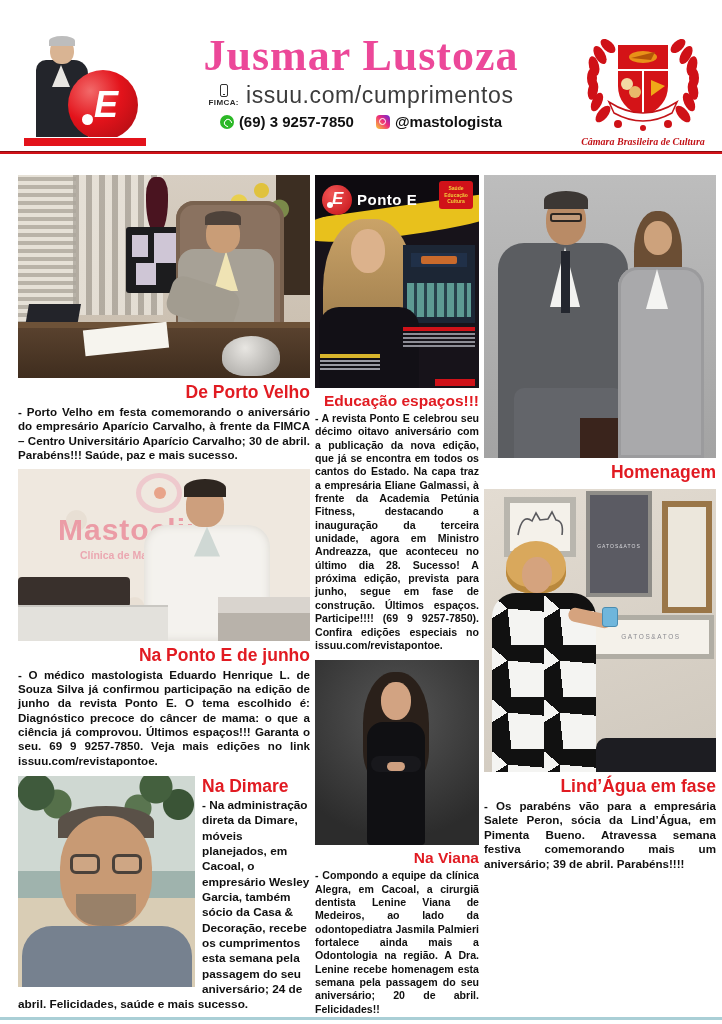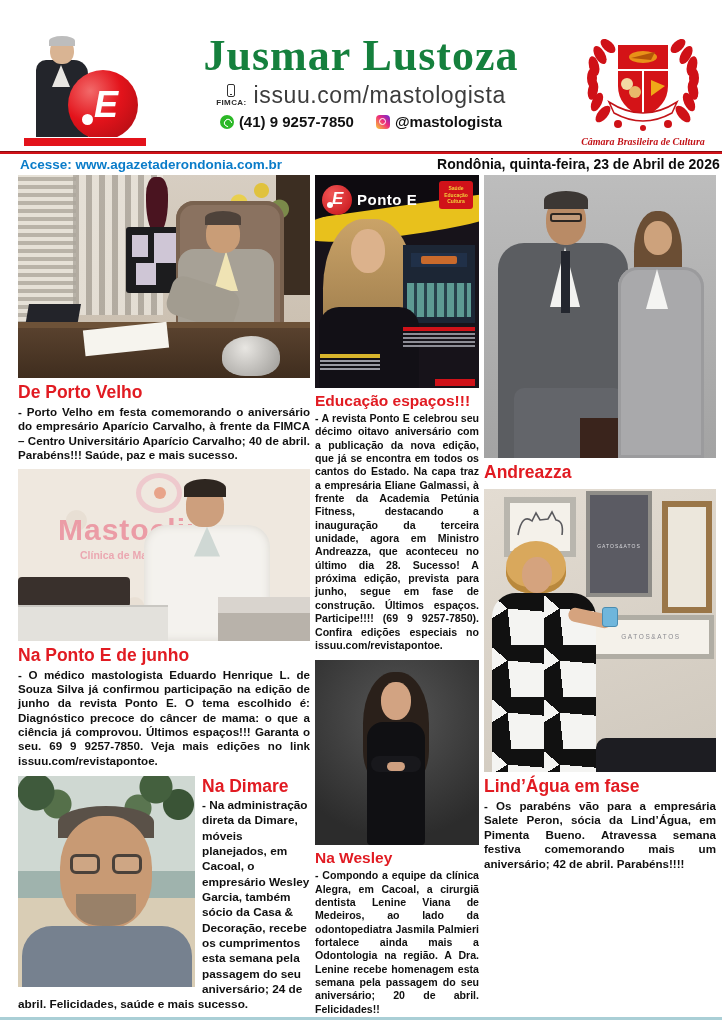--- a/index.html
+++ b/index.html
@@ -16,21 +16,21 @@
   .hl-man-body { position:absolute; left:12px; top:28px; width:52px; height:78px; background:#23252b; border-radius:10px 14px 0 0; }
   .hl-man-head { position:absolute; left:26px; top:6px; width:24px; height:26px; background:#d9b493; border-radius:50% 50% 46% 46%; }
   .hl-man-hair { position:absolute; left:25px; top:4px; width:26px; height:10px; background:#bdbdbd; border-radius:50% 50% 0 0; }
   .hl-man-shirt { position:absolute; left:28px; top:33px; width:18px; height:22px; background:#e8e6e2; clip-path:polygon(50% 0,100% 100%,0 100%); }
   .hl-ball { position:absolute; left:44px; top:38px; width:70px; height:70px; border-radius:50%;
     background:radial-gradient(circle at 32% 30%, #f26a6a 0%, #e3131b 45%, #a50d12 100%); }
   .hl-ball-e { position:absolute; left:26px; top:14px; font-family:"Liberation Sans",sans-serif; font-weight:bold; font-style:italic; font-size:36px; color:#fff; }
   .hl-ball-dot { position:absolute; left:14px; top:44px; width:11px; height:11px; border-radius:50%; background:#fff; }
   .hl-redbar { position:absolute; left:0; top:108px; width:122px; height:8px; background:#e3131b; }
   .header-center { flex:1; text-align:center; padding-top:4px; }
-  .masthead-title { font-family:"Liberation Serif", serif; font-weight:bold; font-size:44px; color:#15803d; letter-spacing:1px; line-height:1.0; }
+  .masthead-title { font-family:"Liberation Serif", serif; font-weight:bold; font-size:44px; color:#ec4899; letter-spacing:1px; line-height:1.0; }
   .site-row { display:flex; justify-content:center; align-items:center; gap:7px; margin-top:4px; }
   .acesse-stack { display:flex; flex-direction:column; align-items:center; }
   .phone-glyph { width:8px; height:13px; border:1.4px solid #333; border-radius:2px; position:relative; }
   .phone-glyph:after { content:""; position:absolute; left:2px; bottom:1px; width:2px; height:1.4px; background:#333; }
   .acesse-label { font-size:8px; font-weight:bold; color:#2b2b2b; letter-spacing:.4px; margin-top:1px; }
   .site-link { font-size:23px; color:#3c3c3c; letter-spacing:.6px; }
   .email-line { font-size:12.5px; color:#222; margin-top:2px; }
   .contact-row { display:flex; justify-content:center; align-items:center; gap:22px; margin-top:4px; }
   .contact-item { display:flex; align-items:center; gap:5px; font-weight:bold; font-size:15px; color:#111; }
   .wa-icon { width:14px; height:14px; border-radius:50%; background:#2bb826; position:relative; }
@@ -40,21 +40,21 @@
   .header-right { width:150px; margin-right:4px; text-align:center; padding-top:6px; }
   .crest-caption { font-family:"Liberation Serif", serif; font-weight:bold; font-style:italic; font-size:10px; color:#c21318; margin-top:0px; }
   .red-rule { position:absolute; top:151px; left:0; width:722px; height:3px; background:#d01219; border-top:1px solid #8c0b10; }
   
   .infobar { position:absolute; top:156px; left:0; width:722px; display:flex; align-items:center; }
   .portal-link { margin-left:20px; font-weight:bold; font-size:13.5px; color:#0a7cc9; }
   .dateline { margin-left:155px; font-weight:bold; font-size:14px; color:#0c0c0c; }
   
   .content { position:absolute; top:175px; left:18px; width:692px; display:flex; gap:5px; }
   .col1 { width:292px; } .col2 { width:164px; } .col3 { width:232px; }
-  .headline { font-weight:bold; color:#e11b22; text-align:left; }
+  .headline { font-weight:bold; color:#e11b22; text-align:right; }
   .col1 .headline, .col3 .headline { font-size:17.5px; margin:4px 0 2px; }
   .col2 .headline { font-size:15.5px; margin:4px 0 2px; }
   .body-text { font-weight:bold; color:#101010; text-align:justify; }
   .col1 .body-text, .col3 .body-text { font-size:11.6px; line-height:1.24; }
   .col2 .body-text { font-size:10.6px; line-height:1.26; }
   .photo { position:relative; overflow:hidden; }
   
   .ph-office { width:292px; height:203px; background:linear-gradient(180deg,#d7cec2,#c8bcac); }
   .of-blind { position:absolute; left:0; top:0; width:58px; height:150px; background:repeating-linear-gradient(0deg,#b9b3a8 0 4px,#e6e1d7 4px 8px); }
   .of-curtain { position:absolute; left:55px; top:0; width:90px; height:140px; background:repeating-linear-gradient(90deg,#aca69c 0 6px,#e9e4db 6px 13px); opacity:.8; }
@@ -188,26 +188,26 @@
       <div class="hl-redbar"></div>
     </div>
 
     <div class="header-center">
       <div class="masthead-title">Jusmar Lustoza</div>
       <div class="site-row">
         <div class="acesse-stack">
           <span class="phone-glyph"></span>
           <span class="acesse-label">FIMCA:</span>
         </div>
-        <span class="site-link">issuu.com/mastologista</span>
+        <span class="site-link">issuu.com/cumprimentos</span>
       </div>
       <div class="contact-row">
         <span class="contact-item">
           <span class="wa-icon"></span>
-          <span>(41) 9 9257-7850</span>
+          <span>(69) 3 9257-7850</span>
         </span>
         <span class="contact-item">
           <span class="ig-icon"></span>
           <span>@mastologista</span>
         </span>
       </div>
     </div>
 
     <div class="header-right">
       <svg width="142" height="96" viewBox="0 0 140 96">
@@ -239,24 +239,20 @@
         <circle cx="62" cy="56" r="6" fill="#e8b86a"></circle>
         <path d="M78,44 l14,6 l-14,10 Z" fill="#f0a818"></path>
         <path d="M36,66 q34,22 68,0 l-5,11 q-29,16 -58,0 Z" fill="#ffffff" stroke="#c21318" stroke-width="1.5"></path>
       </svg>
       <div class="crest-caption">Câmara Brasileira de Cultura</div>
     </div>
   </div>
 
   <div class="red-rule"></div>
 
-  <div class="infobar">
-    <span class="portal-link">Acesse: www.agazetaderondonia.com.br</span>
-    <span class="dateline">Rondônia, quinta-feira, 23 de Abril de 2026</span>
-  </div>
 
   <div class="content">
 
     <div class="col1">
       <div class="photo ph-office">
         <div class="of-blind"></div>
         <div class="of-curtain"></div>
         <div class="of-shelfdark"></div>
         <div class="of-vase"></div>
         <div class="of-flowers"></div>
@@ -271,21 +267,21 @@
         <div class="of-shirt"></div>
         <div class="of-head"></div>
         <div class="of-hair"></div>
         <div class="of-arm"></div>
         <div class="of-laptop"></div>
         <div class="of-desk"></div>
         <div class="of-paper"></div>
         <div class="of-crystal"></div>
       </div>
       <div class="headline">De Porto Velho</div>
-      <div class="body-text">- Porto Velho em festa comemorando o aniversário do empresário Aparício Carvalho, à frente da FIMCA – Centro Universitário Aparício Carvalho; 40 de abril. Parabéns!!! Saúde, paz e mais sucesso.</div>
+      <div class="body-text">- Porto Velho em festa comemorando o aniversário do empresário Aparício Carvalho, à frente da FIMCA – Centro Universitário Aparício Carvalho; 30 de abril. Parabéns!!! Saúde, paz e mais sucesso.</div>
 
       <div class="photo ph-masto mt6">
         <div class="ms-pattern"></div>
         <div class="ms-logo-mark"></div>
         <div class="ms-logo-text">Mastoclin</div>
         <div class="ms-logo-sub">Clínica de Mastologia</div>
         <div class="ms-coat"></div>
         <div class="ms-collar"></div>
         <div class="ms-head"></div>
         <div class="ms-hair"></div>
@@ -352,56 +348,56 @@
       <div class="headline">Educação espaços!!!</div>
       <div class="body-text">- A revista Ponto E celebrou seu décimo oitavo aniversário com a publicação da nova edição, que já se encontra em todos os cantos do Estado. Na capa traz a empresária Eliane Galmassi, à frente da Academia Petúnia Fitness, destacando a inauguração da terceira unidade, agora em Ministro Andreazza, que aconteceu no último dia 28. Sucesso! A próxima edição, prevista para junho, segue em fase de construção. Últimos espaços. Participe!!!! (69 9 9257-7850). Confira edições especiais no issuu.com/revistapontoe.</div>
 
       <div class="photo ph-alegra mt8">
         <div class="al-hair"></div>
         <div class="al-face"></div>
         <div class="al-body"></div>
         <div class="al-arms"></div>
         <div class="al-hands"></div>
       </div>
-      <div class="headline">Na Wesley</div>
+      <div class="headline">Na Viana</div>
       <div class="body-text">- Compondo a equipe da clínica Alegra, em Cacoal, a cirurgiã dentista Lenine Viana de Medeiros, ao lado da odontopediatra Jasmila Palmieri fortalece ainda mais a Odontologia na região. A Dra. Lenine recebe homenagem esta semana pela passagem do seu aniversário; 20 de abril. Felicidades!!</div>
     </div>
 
     <div class="col3">
       <div class="photo ph-couple">
         <div class="cp-whair"></div>
         <div class="cp-msuit"></div>
         <div class="cp-mlegs"></div>
         <div class="cp-stool"></div>
         <div class="cp-mshirt"></div>
         <div class="cp-mtie"></div>
         <div class="cp-mhead"></div>
         <div class="cp-mhair"></div>
         <div class="cp-mglasses"></div>
         <div class="cp-wsuit"></div>
         <div class="cp-wblouse"></div>
         <div class="cp-wface"></div>
       </div>
-      <div class="headline">Andreazza</div>
+      <div class="headline">Homenagem</div>
 
       <div class="photo ph-gallery mt6">
         <div class="ga-frame1">
           <svg width="60" height="40" viewBox="0 0 60 40">
             <path d="M8,32 Q12,10 22,18 L26,10 L30,17 L38,16 L42,9 L46,17 Q54,18 52,32" fill="none" stroke="#5a5a5e" stroke-width="1.6"></path>
           </svg>
         </div>
         <div class="ga-poster">GATOS&amp;ATOS</div>
         <div class="ga-frame2"></div>
         <div class="ga-longframe">GATOS&amp;ATOS</div>
         <div class="ga-dress"></div>
         <div class="ga-arm"></div>
         <div class="ga-cup"></div>
         <div class="ga-hair"></div>
         <div class="ga-face"></div>
         <div class="ga-sofa"></div>
       </div>
       <div class="headline">Lind’Água em fase</div>
-      <div class="body-text">- Os parabéns vão para a empresária Salete Peron, sócia da Lind’Água, em Pimenta Bueno. Atravessa semana festiva comemorando mais um aniversário; 42 de abril. Parabéns!!!!</div>
+      <div class="body-text">- Os parabéns vão para a empresária Salete Peron, sócia da Lind’Água, em Pimenta Bueno. Atravessa semana festiva comemorando mais um aniversário; 39 de abril. Parabéns!!!!</div>
     </div>
   </div>
 
   <div class="bottom-line"></div>
 </div>
 
 </body></html>

